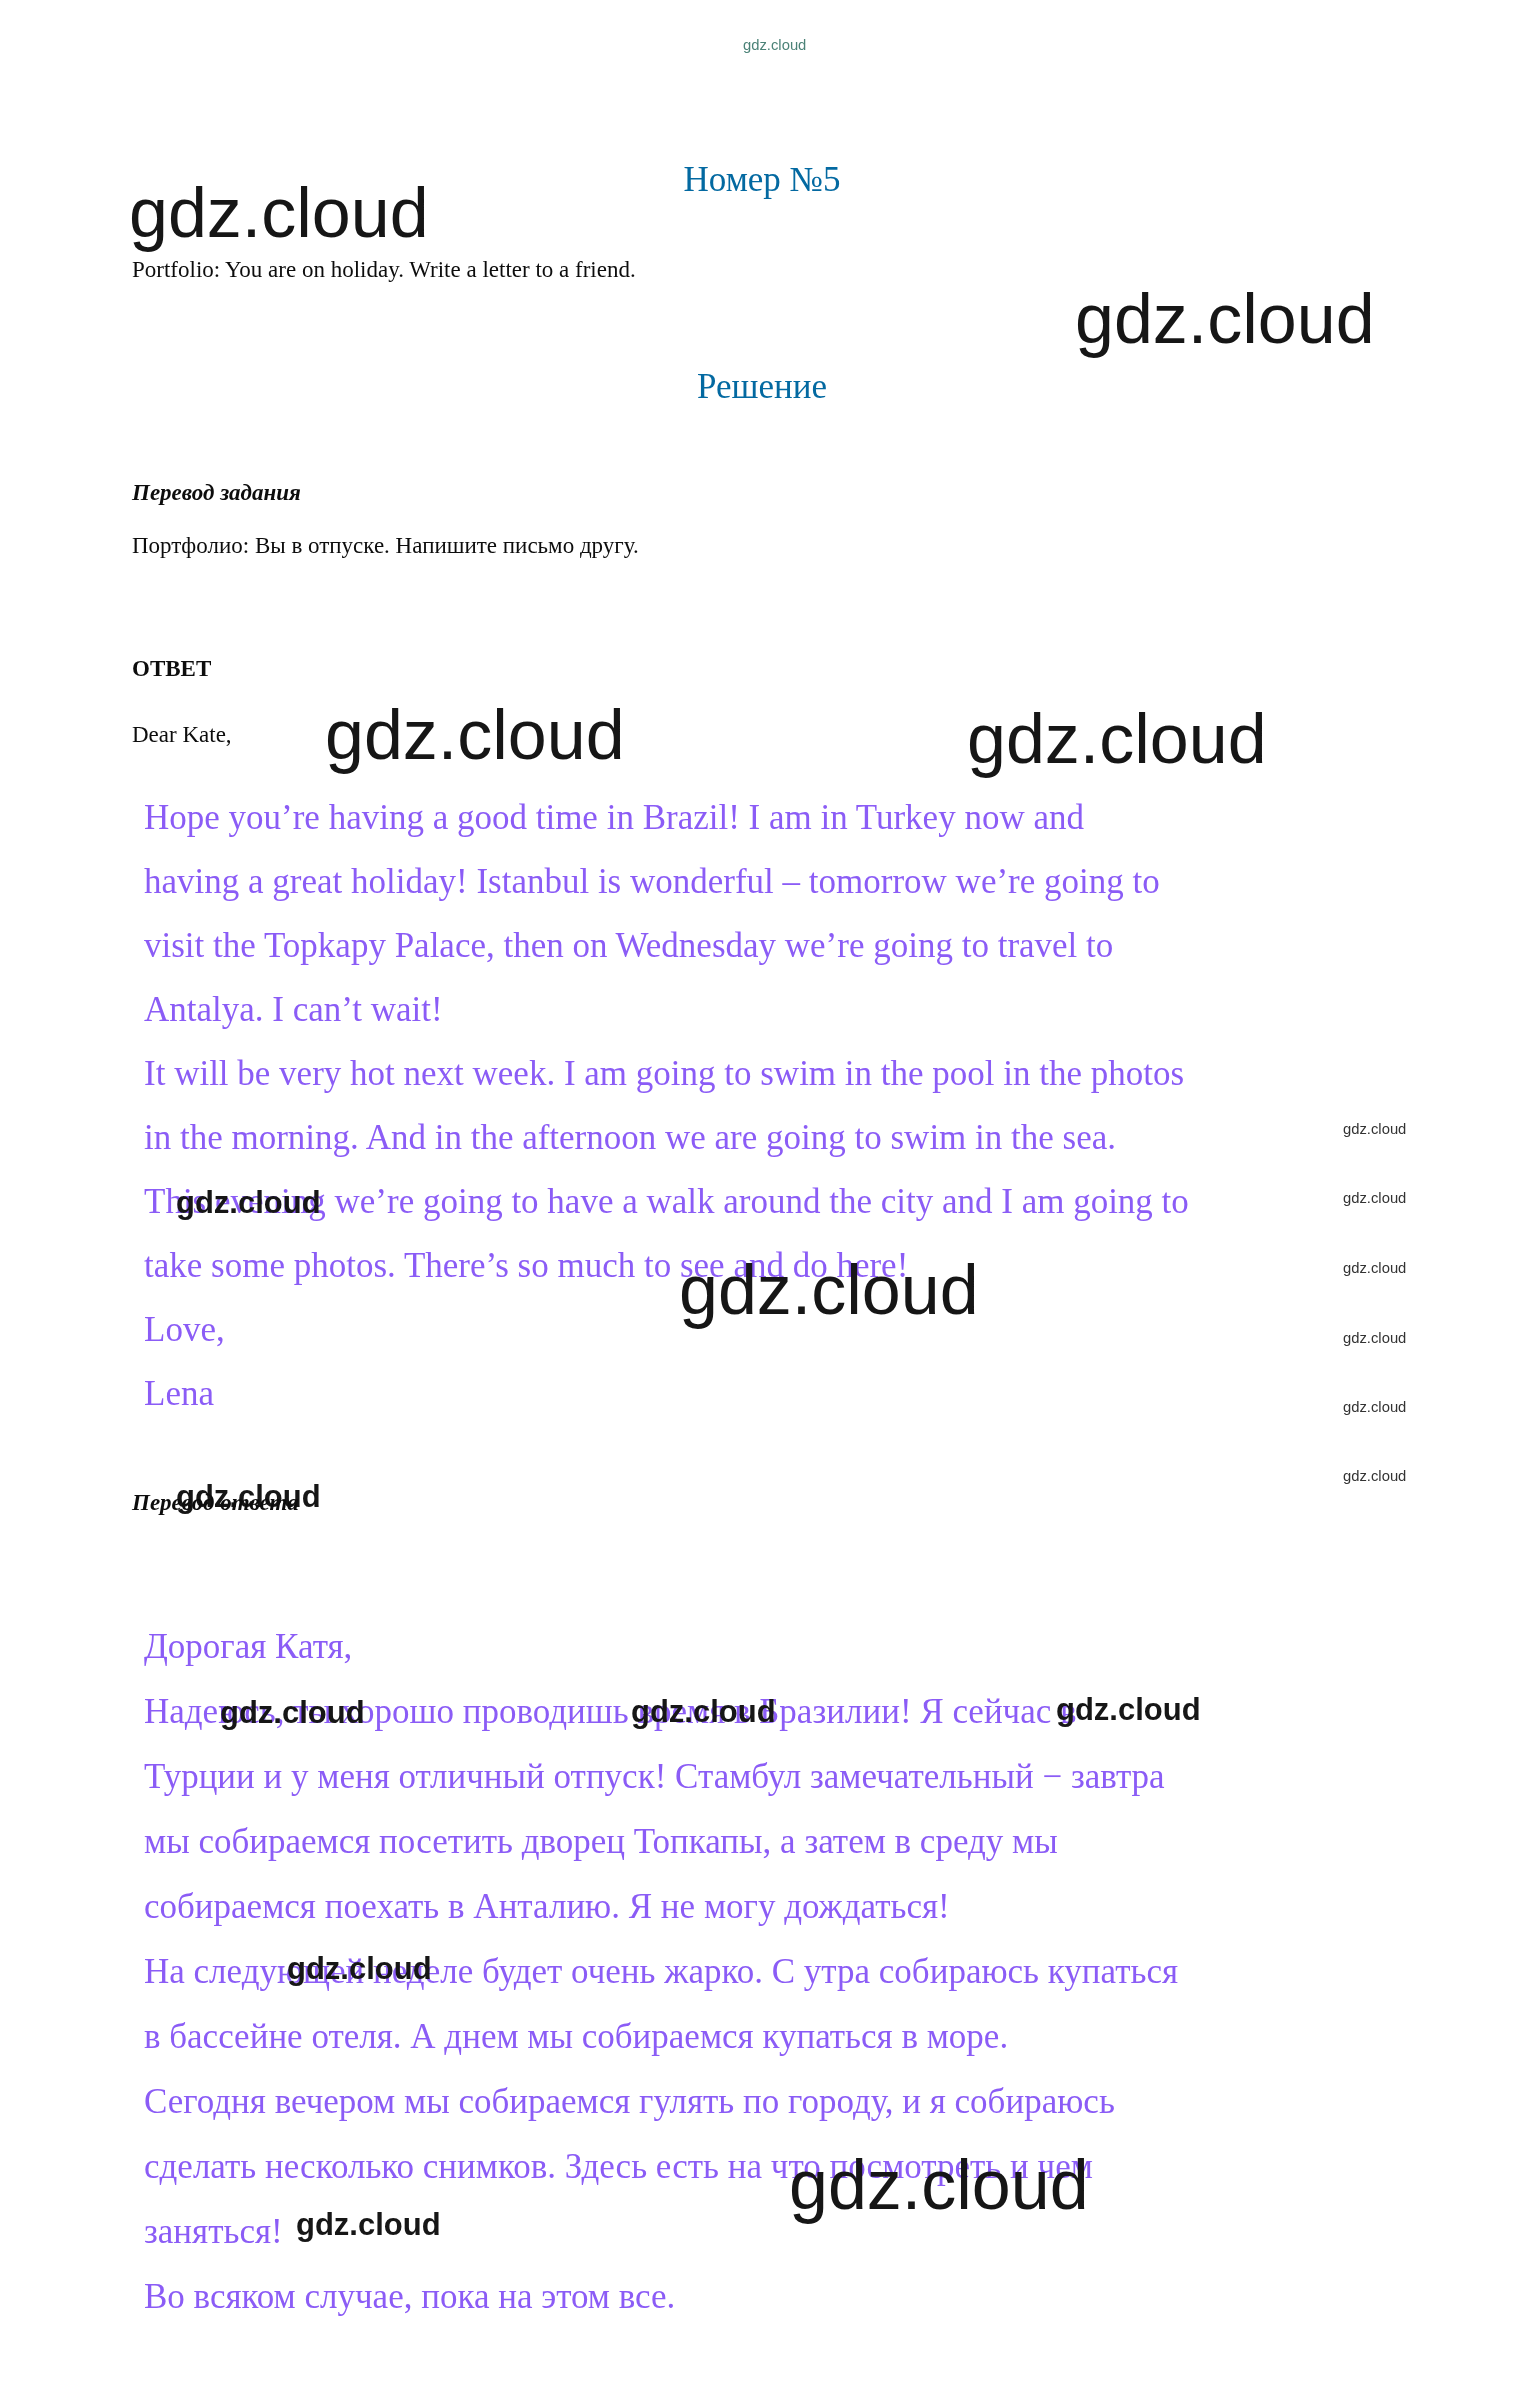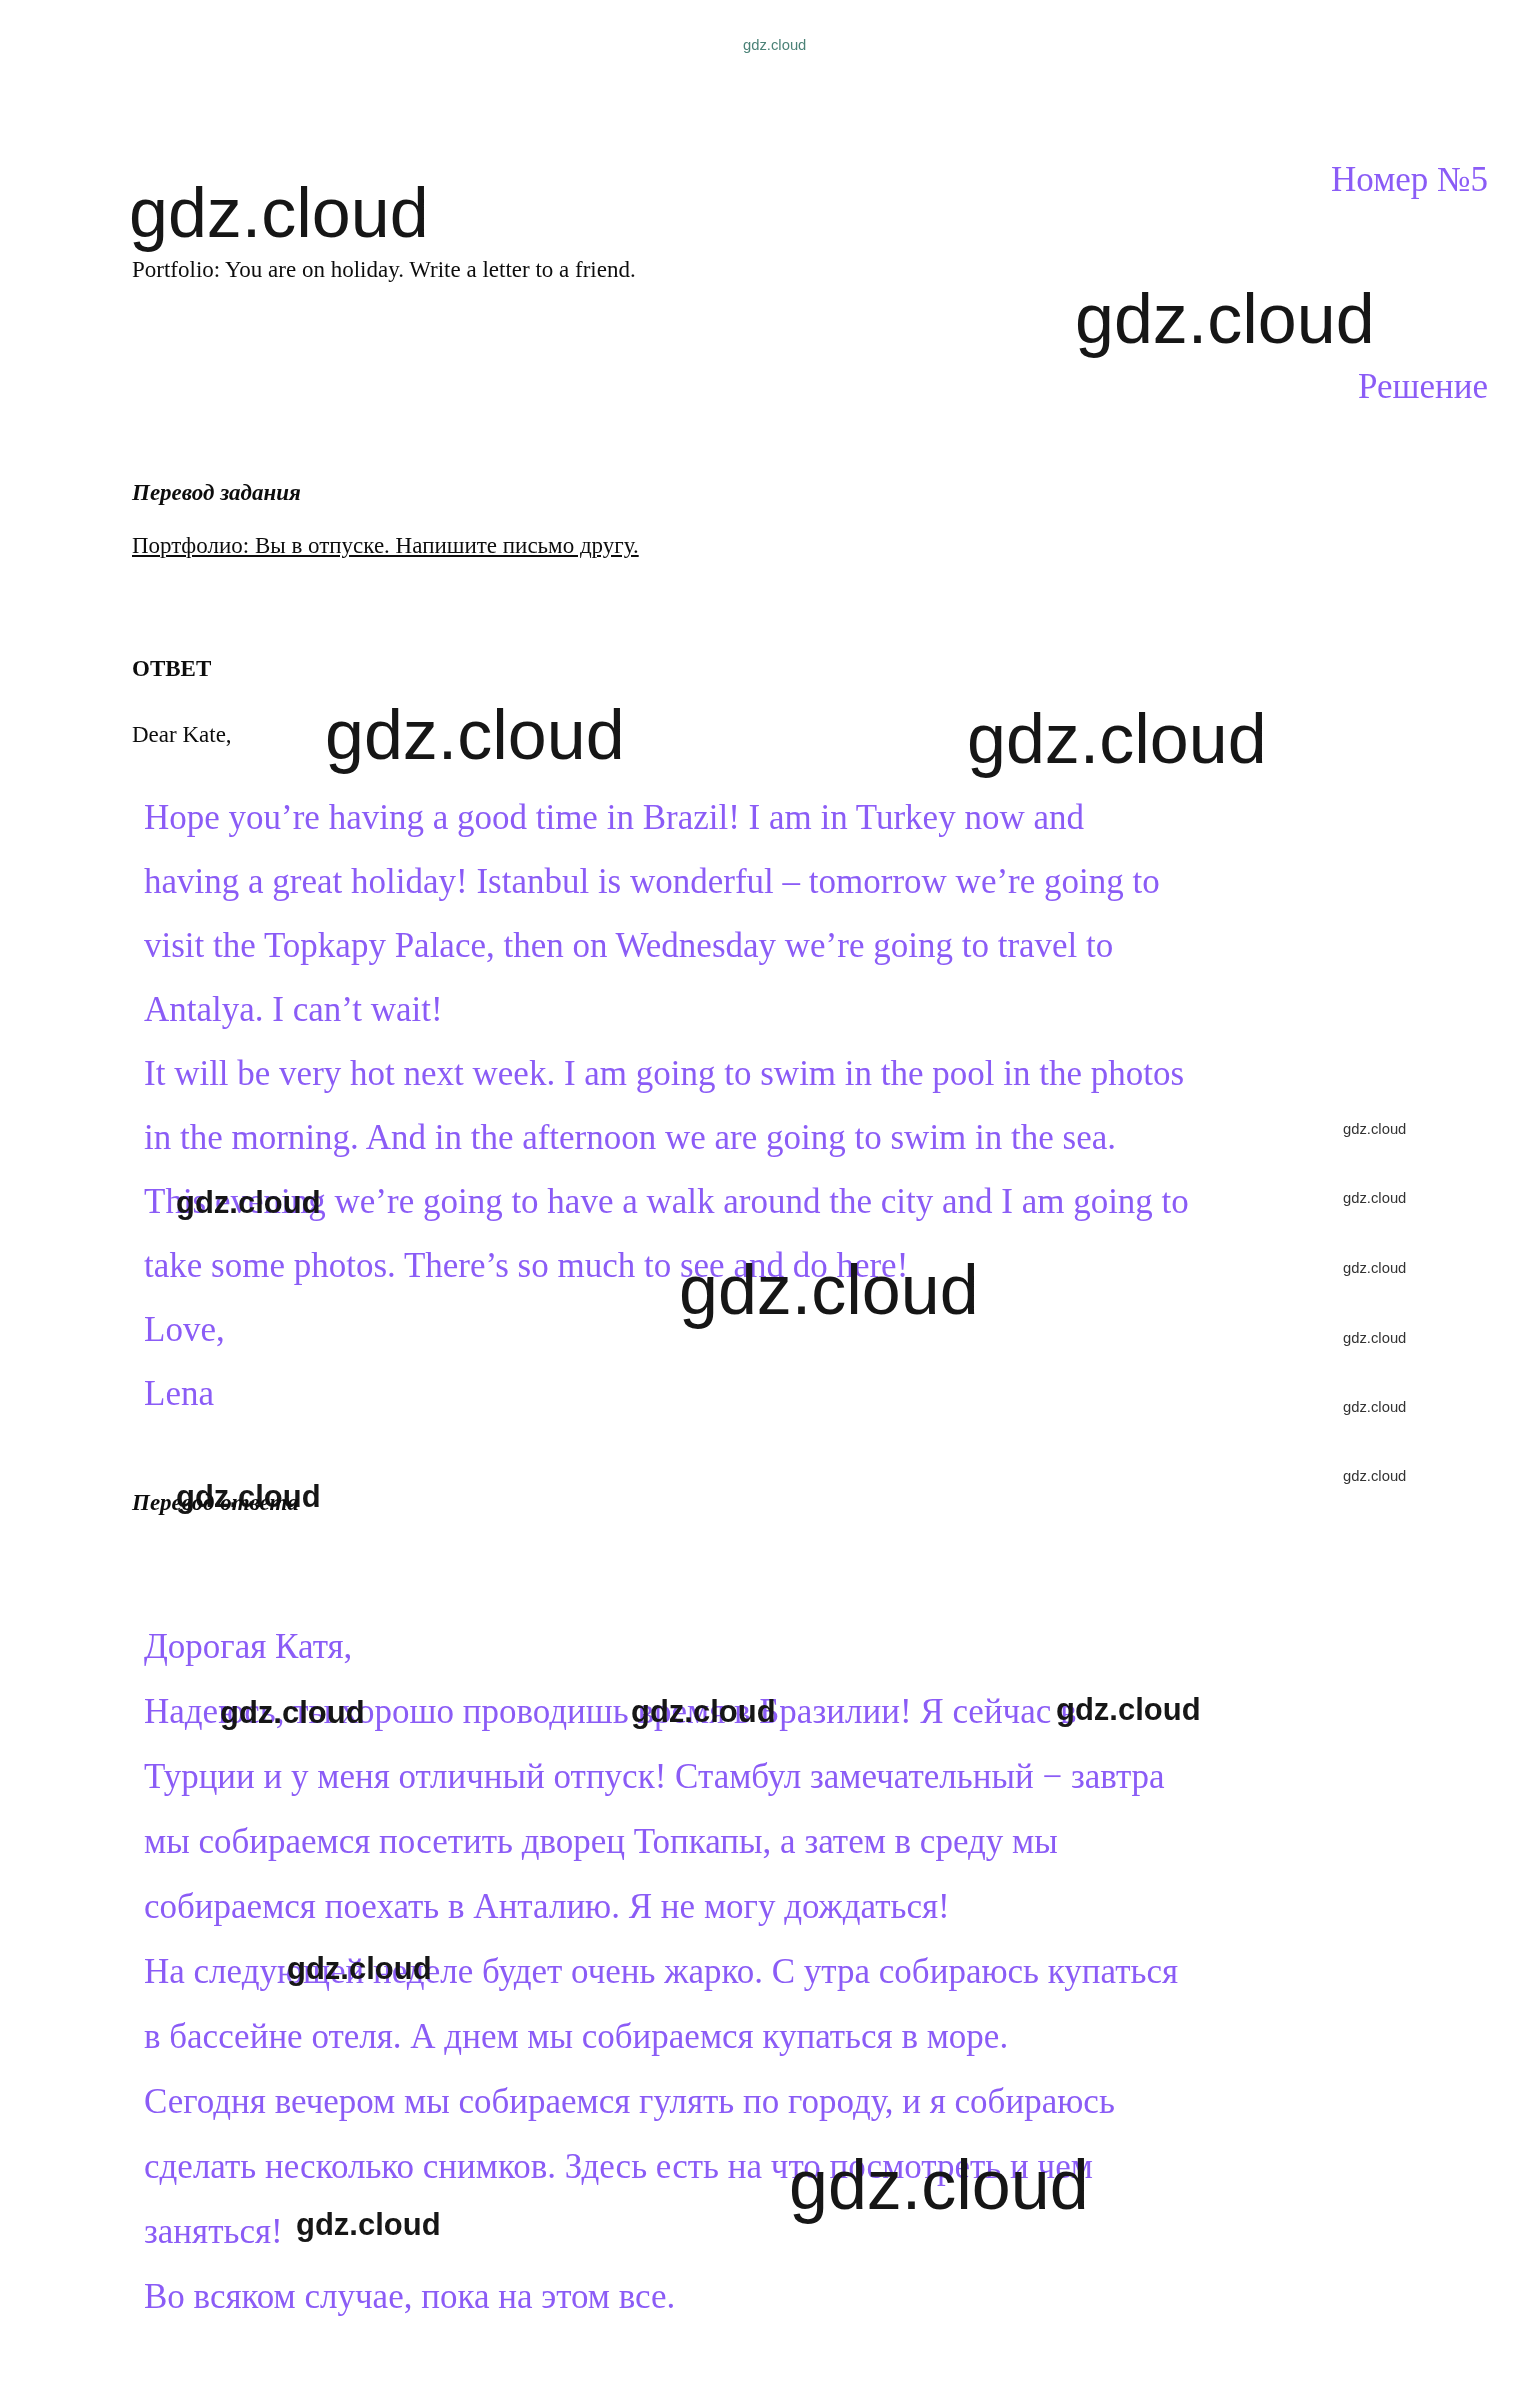--- a/index.html
+++ b/index.html
@@ -18,23 +18,23 @@
   .line {
     position: absolute;
     left: 96px;
     font-size: 23px;
     white-space: nowrap;
     color: #0d0d0d;
   }
   .centered {
     position: absolute;
     left: 0; width: 1476px;
-    text-align: right;
+    text-align: center;
     font-size: 35px;
-    color: #8b5cf6;
+    color: #0369a1;
   }
   .heading-bold { font-weight: bold; }
   .heading-italic { font-weight: bold; font-style: italic; }
   .letter {
     position: absolute;
     left: 96px;
     font-size: 35px;
     color: #8b5cf6;
   }
   .letter .lline {
@@ -70,21 +70,21 @@
 
   <div class="wm wm-xl" style="left:93px; top:142px;">gdz.cloud</div>
 
   <div class="line" style="top:221px;">Portfolio: You are on holiday. Write a letter to a friend.</div>
 
   <div class="wm wm-xl" style="left:1039px; top:248px;">gdz.cloud</div>
 
   <div class="centered" style="top:331px;">Решение</div>
 
   <div class="line heading-italic" style="top:444px;">Перевод задания</div>
-  <div class="line" style="top:497px;text-decoration:underline;">Портфолио: Вы в отпуске. Напишите письмо другу.</div>
+  <div class="line" style="top:497px;">Портфолио: Вы в отпуске. Напишите письмо другу.</div>
 
   <div class="line heading-bold" style="top:620px;">ОТВЕТ</div>
 
   <div class="line" style="top:686px;text-align:center;">Dear Kate,</div>
   <div class="wm wm-xl" style="left:289px; top:664px;">gdz.cloud</div>
   <div class="wm wm-xl" style="left:931px; top:668px;">gdz.cloud</div>
 
   <div class="letter" style="top:738px;">
     <div class="lline">Hope you’re having a good time in Brazil! I am in Turkey now and</div>
     <div class="lline">having a great holiday! Istanbul is wonderful – tomorrow we’re going to</div>

